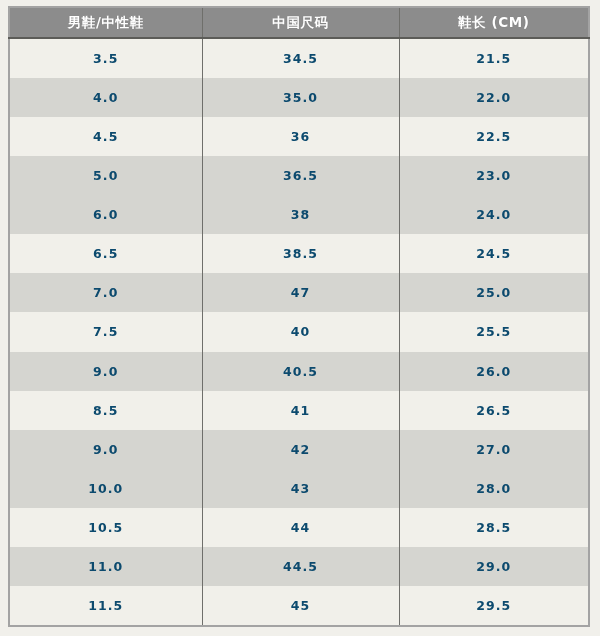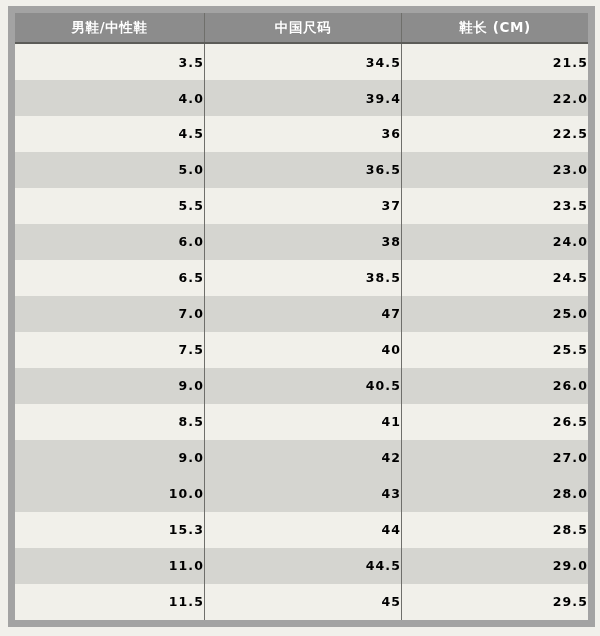--- a/index.html
+++ b/index.html
@@ -21,21 +21,21 @@
     width: 580px;
     height: 621px;
     box-sizing: border-box;
   }
 
   table.size-chart {
     width: 100%;
     height: 100%;
     border-collapse: collapse;
     table-layout: fixed;
-    border: 7px solid #a3a3a3;
+    border: 2px solid #a3a3a3;
     background: #f1f0ea;
   }
 
   table.size-chart col.c1 { width: 193px; }
   table.size-chart col.c2 { width: 197px; }
   table.size-chart col.c3 { width: 190px; }
 
   thead th {
     background: #8c8c8c;
     color: #ffffff;
@@ -48,25 +48,25 @@
     vertical-align: middle;
     border: 0;
     border-bottom: 2px solid #5c5c58;
     font-family: "DejaVu Sans", sans-serif;
     text-shadow: 0 0 1px rgba(0,0,0,0.15);
   }
 
   tbody td {
     height: 34.8px;
     padding: 0;
-    text-align: right;
+    text-align: center;
     vertical-align: middle;
     font-size: 12.5px;
     font-weight: bold;
-    color: #000000;
+    color: #0c4a6e;
     letter-spacing: 1.1px;
     font-family: "DejaVu Sans", sans-serif;
     border: 0;
   }
 
   tbody td.col-div-l {
     border-left: 1.5px solid #6f6f6b;
     margin-top: 29px;
   }
 
@@ -99,37 +99,32 @@
       </tr>
     </thead>
     <tbody id="table-body">
         <tr class="row-odd">
           <td>3.5</td>
           <td class="col-div-l">34.5</td>
           <td class="col-div-l">21.5</td>
         </tr>
         <tr class="row-even">
           <td>4.0</td>
-          <td class="col-div-l">39.4</td>
+          <td class="col-div-l">35.0</td>
           <td class="col-div-l">22.0</td>
         </tr>
         <tr class="row-odd">
           <td>4.5</td>
           <td class="col-div-l">36</td>
           <td class="col-div-l">22.5</td>
         </tr>
         <tr class="row-even">
           <td>5.0</td>
           <td class="col-div-l">36.5</td>
           <td class="col-div-l">23.0</td>
-        </tr>
-        <tr class="row-odd">
-          <td>5.5</td>
-          <td class="col-div-l">37</td>
-          <td class="col-div-l">23.5</td>
         </tr>
         <tr class="row-even">
           <td>6.0</td>
           <td class="col-div-l">38</td>
           <td class="col-div-l">24.0</td>
         </tr>
         <tr class="row-odd">
           <td>6.5</td>
           <td class="col-div-l">38.5</td>
           <td class="col-div-l">24.5</td>
@@ -158,21 +153,21 @@
           <td>9.0</td>
           <td class="col-div-l">42</td>
           <td class="col-div-l">27.0</td>
         </tr>
         <tr class="row-even">
           <td>10.0</td>
           <td class="col-div-l">43</td>
           <td class="col-div-l">28.0</td>
         </tr>
         <tr class="row-odd">
-          <td>15.3</td>
+          <td>10.5</td>
           <td class="col-div-l">44</td>
           <td class="col-div-l">28.5</td>
         </tr>
         <tr class="row-even">
           <td>11.0</td>
           <td class="col-div-l">44.5</td>
           <td class="col-div-l">29.0</td>
         </tr>
         <tr class="row-odd">
           <td>11.5</td>

